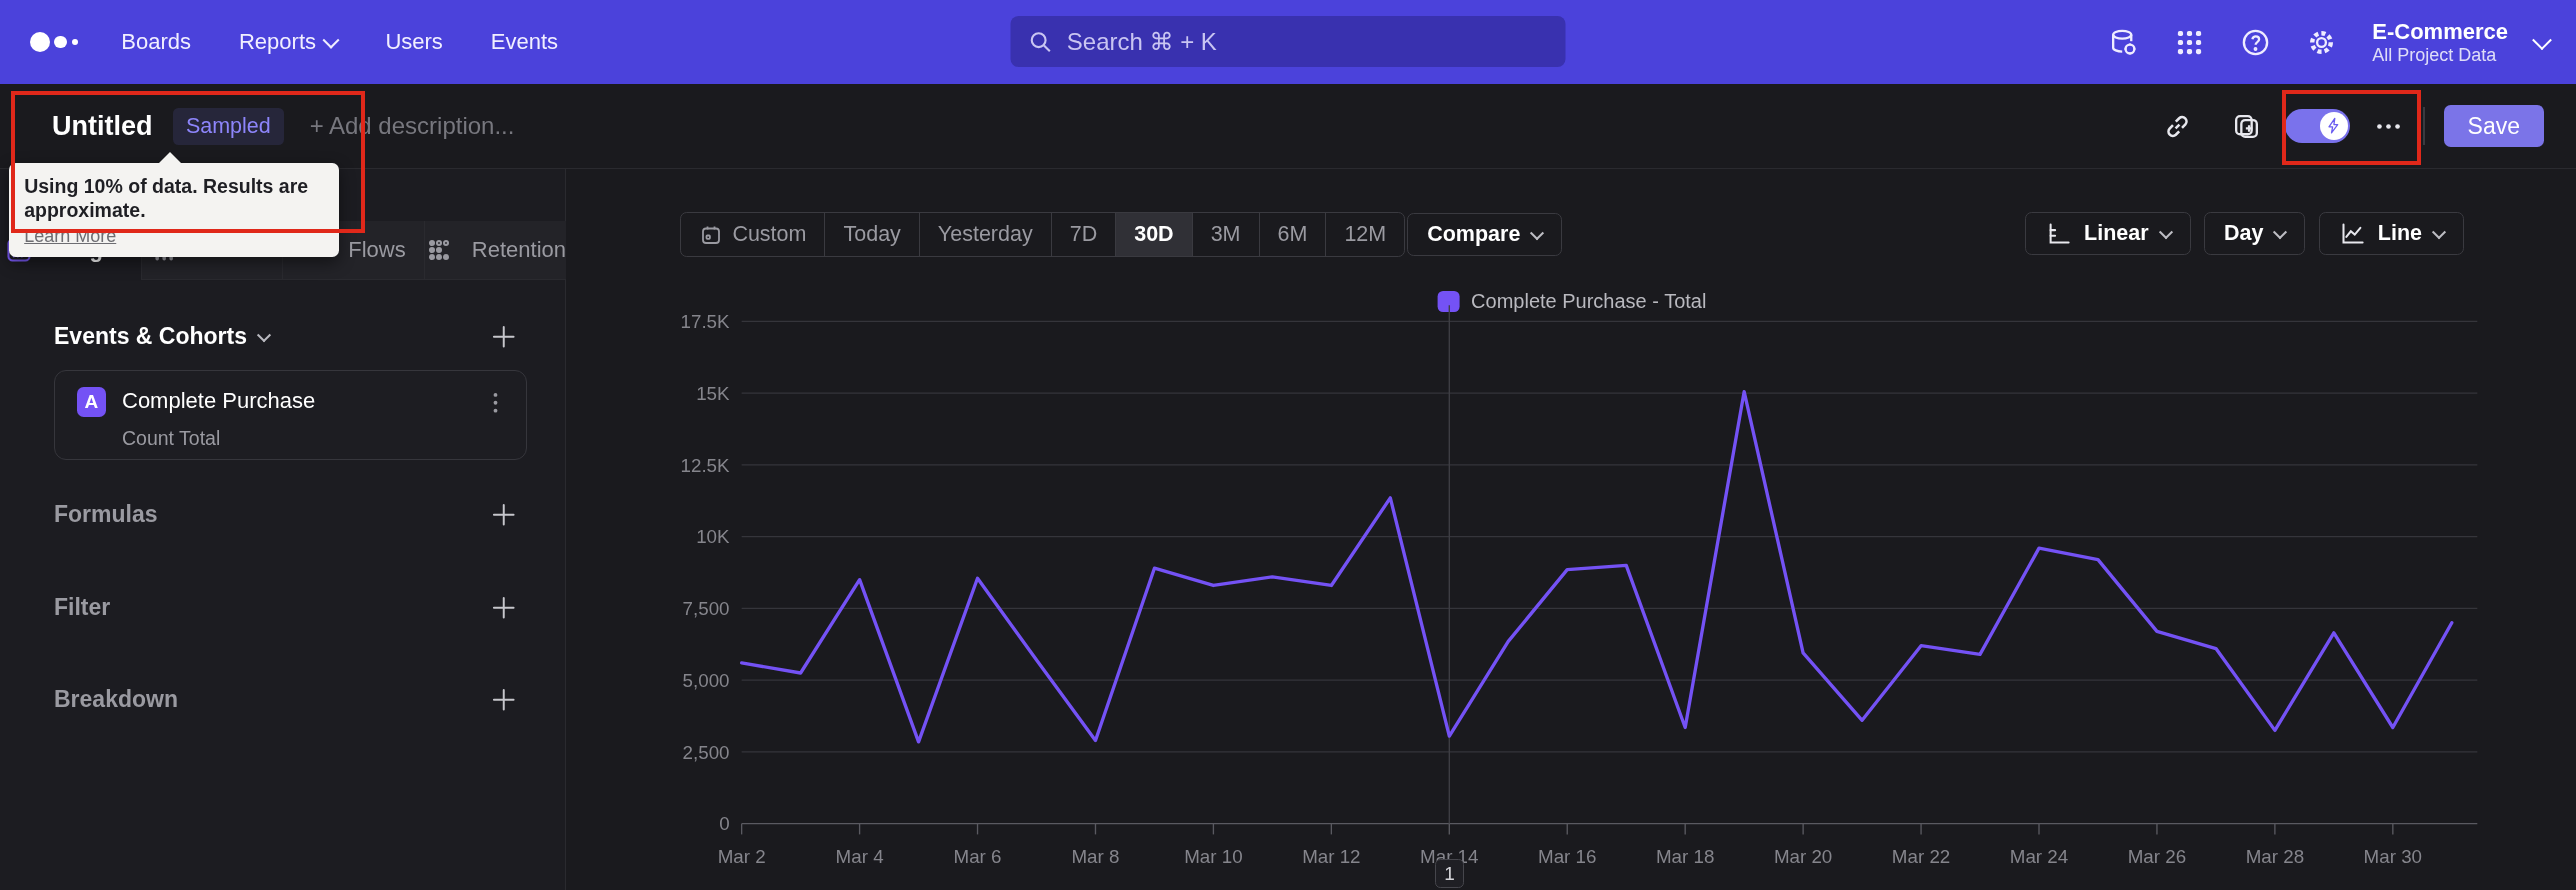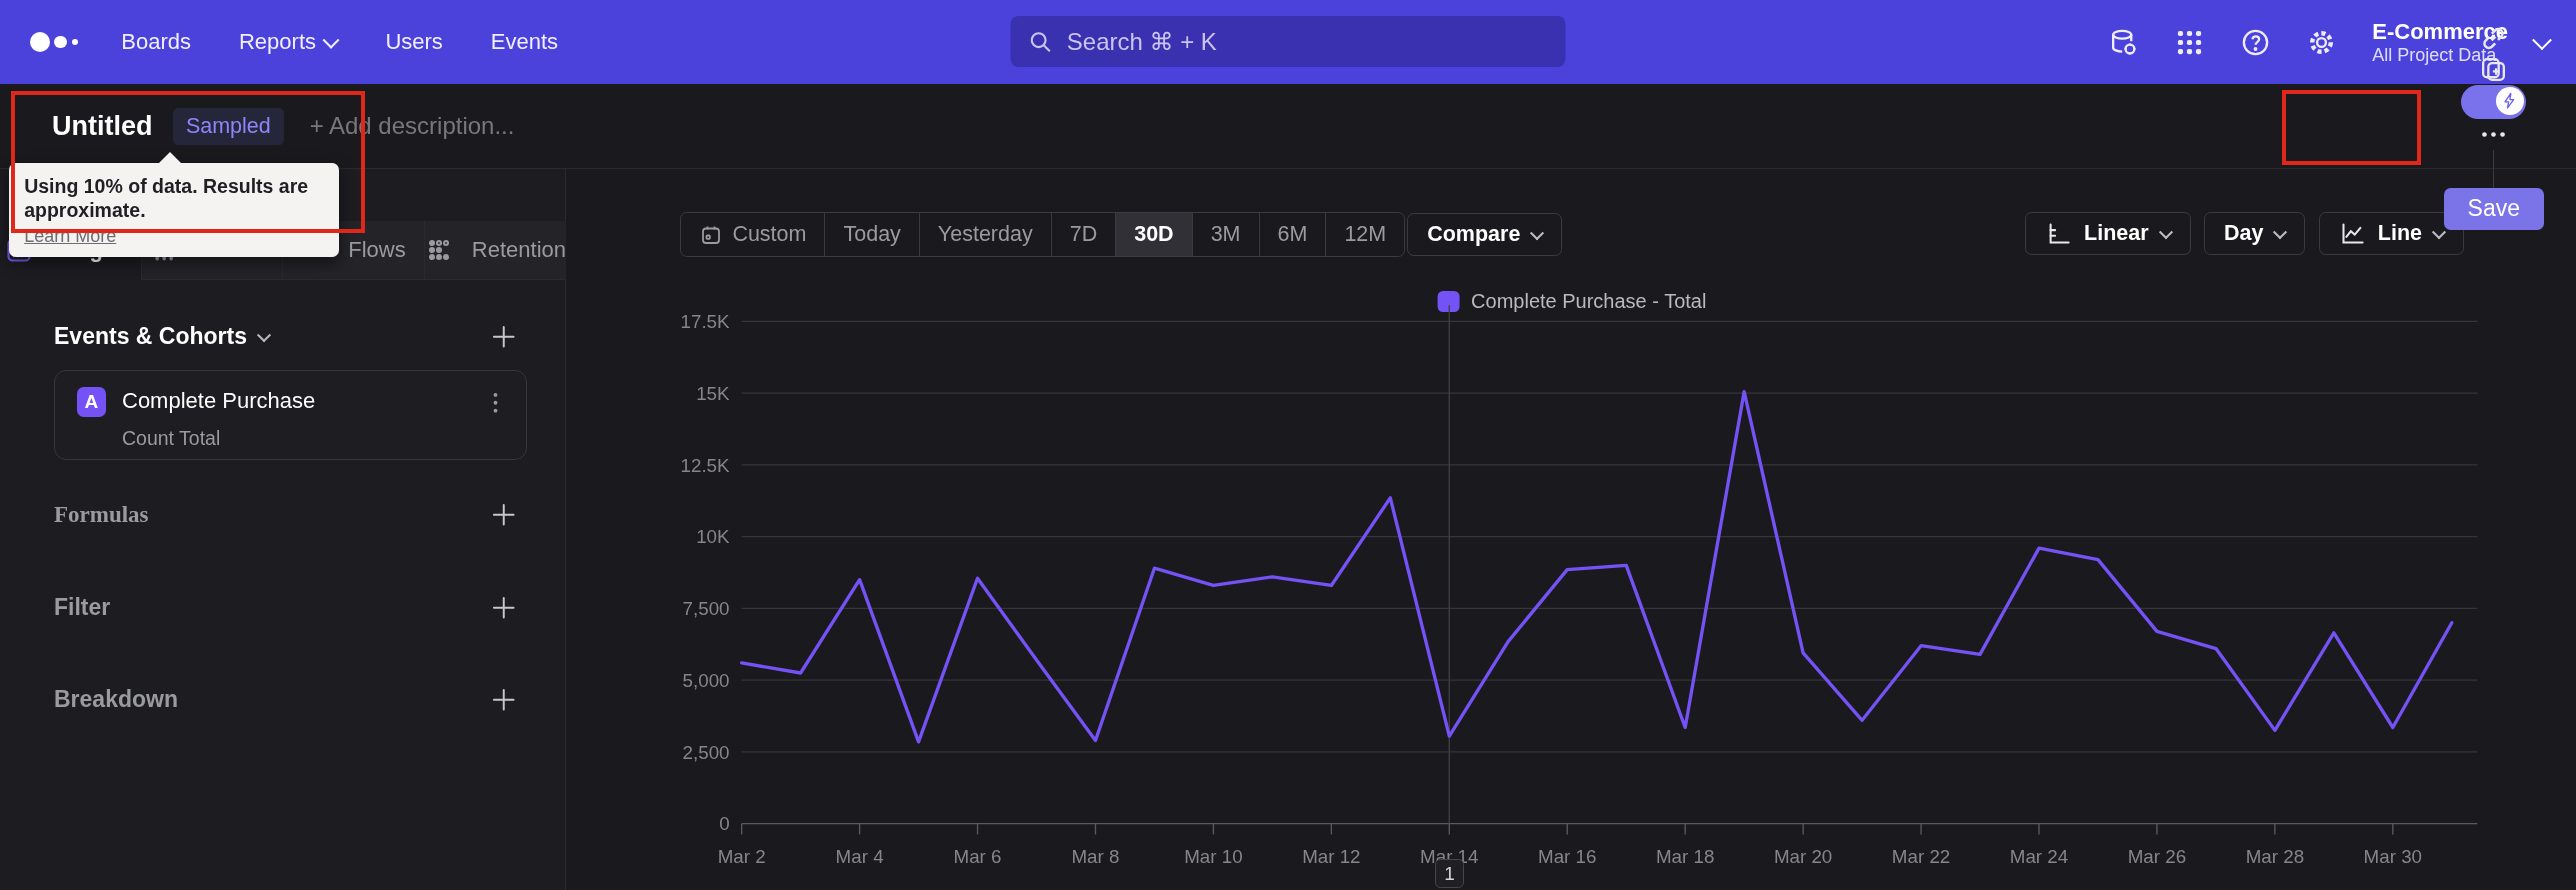--- a/index.html
+++ b/index.html
@@ -30,21 +30,21 @@
   .project .pscope{font-size:18px;opacity:.82;line-height:21.5px;}
 
   
   .titlebar{position:absolute;left:0;top:84px;width:2576px;height:85px;background:#1a1a1e;
             border-bottom:1.3px solid #2a2a2f;display:flex;align-items:center;box-sizing:border-box;
             padding:0 32px 0 52px;z-index:20;}
   .rtitle{color:#fff;font-size:27px;font-weight:700;}
   .badge-sampled{margin-left:20px;background:#26263a;color:#8d85fa;font-size:21.5px;
                  padding:6px 13.4px;border-radius:5.4px;cursor:pointer;}
   .adddesc{margin-left:25.5px;color:#77777e;font-size:24px;cursor:pointer;}
-  .tb-right{margin-left:auto;display:flex;align-items:center;flex-direction:column;}
+  .tb-right{margin-left:auto;display:flex;align-items:center;}
   .tb-ico{width:31px;height:31px;color:#e8e8ee;cursor:pointer;}
   .gap56{width:38px;} .gap34{width:23px;} .gap28{width:19px;}
   .toggle{width:65px;height:34px;border-radius:17.4px;background:#7a72ec;position:relative;cursor:pointer;}
   .toggle .knob{position:absolute;right:2.7px;top:2.7px;width:28px;height:28px;border-radius:50%;background:#fff;
                 display:flex;align-items:center;justify-content:center;}
   .vdiv{width:1.3px;height:38px;background:#3a3a40;}
   .save-btn{height:42px;padding:0 24px;background:#7b74e8;border:none;border-radius:6.7px;color:#fff;
             font-size:23px;font-family:inherit;cursor:pointer;}
 
   
@@ -285,21 +285,21 @@
         <div class="abadge">A</div>
         <div class="ec-title">Complete Purchase</div>
         <div class="ec-sub">Count Total</div>
         <svg class="kebab" viewBox="0 0 24 24" fill="currentColor">
           <circle cx="12" cy="5" r="1.7"></circle>
             <circle cx="12" cy="12" r="1.7"></circle>
             <circle cx="12" cy="19" r="1.7"></circle>
         </svg>
       </div>
 
-      <div class="side-row" style="top:331px;font-family:Liberation Serif, serif;">
+      <div class="side-row" style="top:331px;">
         <span class="lbl">Formulas</span>
         <svg class="plus-btn" viewBox="0 0 24 24" stroke="currentColor" stroke-width="1.6" stroke-linecap="round">
             <path d="M12 4v16M4 12h16"></path>
           </svg>
       </div>
       <div class="side-row" style="top:516px;">
         <span class="lbl">Breakdown</span>
         <svg class="plus-btn" viewBox="0 0 24 24" stroke="currentColor" stroke-width="1.6" stroke-linecap="round">
             <path d="M12 4v16M4 12h16"></path>
           </svg>

